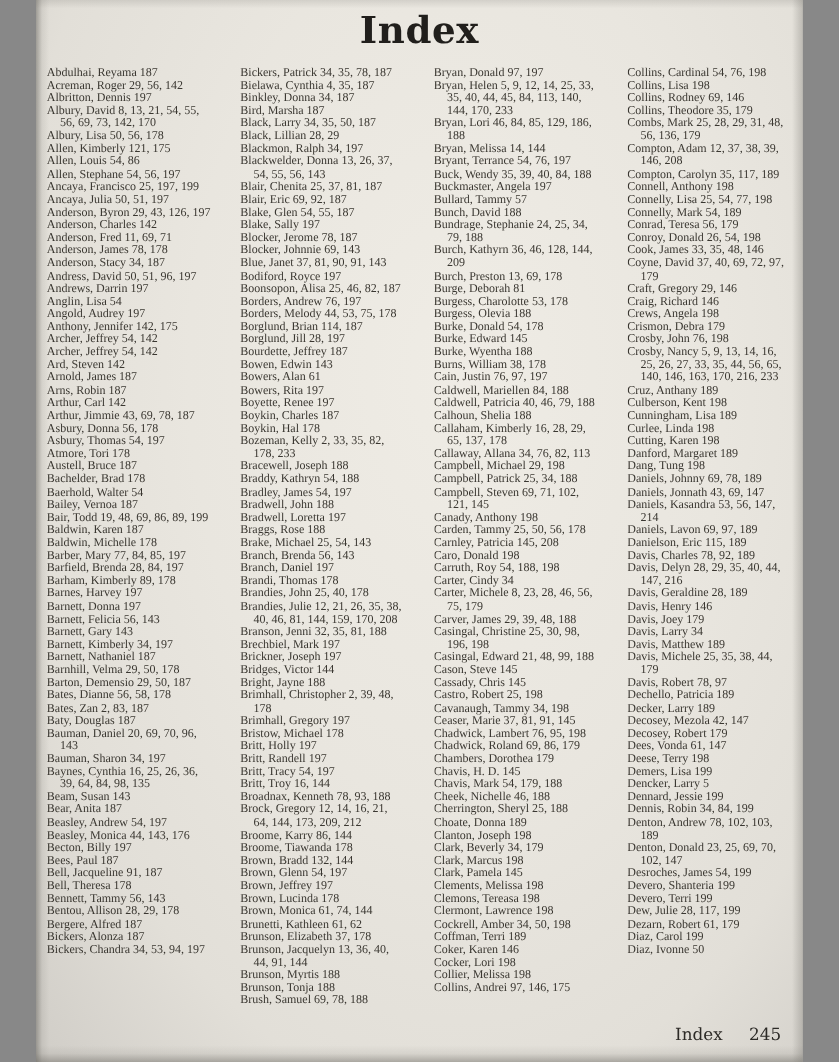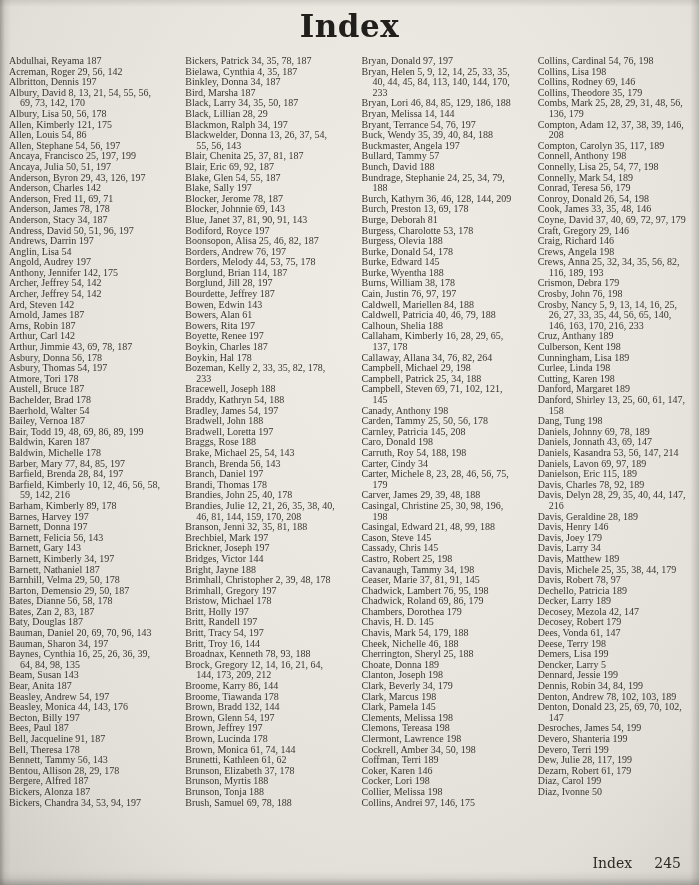--- a/index.html
+++ b/index.html
@@ -2,21 +2,21 @@
 <html><head>
 <meta charset="utf-8">
 <style>
   html, body {
     margin: 0;
     padding: 0;
     background: #888;
   }
   .page {
     position: relative;
-    width: 699px;
+    width: 639px;
     height: 885px;
     margin: 0 auto;
     overflow: hidden;
     font-family: "Liberation Serif", serif;
     color: #38352f;
     background:
       linear-gradient(90deg, rgba(105,103,97,0.55) 0px, rgba(105,103,97,0.12) 5px, rgba(105,103,97,0) 11px),
       linear-gradient(270deg, rgba(115,113,107,0.35) 0px, rgba(115,113,107,0) 9px),
       linear-gradient(0deg, rgba(100,98,92,0.45) 0px, rgba(100,98,92,0.1) 7px, rgba(100,98,92,0) 14px),
       linear-gradient(180deg, rgba(130,128,122,0.22) 0px, rgba(130,128,122,0) 7px),
@@ -105,21 +105,20 @@
         <div class="entry">Atmore, Tori 178</div>
         <div class="entry">Austell, Bruce 187</div>
         <div class="entry">Bachelder, Brad 178</div>
         <div class="entry">Baerhold, Walter 54</div>
         <div class="entry">Bailey, Vernoa 187</div>
         <div class="entry">Bair, Todd 19, 48, 69, 86, 89, 199</div>
         <div class="entry">Baldwin, Karen 187</div>
         <div class="entry">Baldwin, Michelle 178</div>
         <div class="entry">Barber, Mary 77, 84, 85, 197</div>
         <div class="entry">Barfield, Brenda 28, 84, 197</div>
-        <div class="entry">Barfield, Kimberly 10, 12, 46, 56, 58, 59, 142, 216</div>
         <div class="entry">Barham, Kimberly 89, 178</div>
         <div class="entry">Barnes, Harvey 197</div>
         <div class="entry">Barnett, Donna 197</div>
         <div class="entry">Barnett, Felicia 56, 143</div>
         <div class="entry">Barnett, Gary 143</div>
         <div class="entry">Barnett, Kimberly 34, 197</div>
         <div class="entry">Barnett, Nathaniel 187</div>
         <div class="entry">Barnhill, Velma 29, 50, 178</div>
         <div class="entry">Barton, Demensio 29, 50, 187</div>
         <div class="entry">Bates, Dianne 56, 58, 178</div>
@@ -200,20 +199,21 @@
         <div class="entry">Brock, Gregory 12, 14, 16, 21, 64, 144, 173, 209, 212</div>
         <div class="entry">Broome, Karry 86, 144</div>
         <div class="entry">Broome, Tiawanda 178</div>
         <div class="entry">Brown, Bradd 132, 144</div>
         <div class="entry">Brown, Glenn 54, 197</div>
         <div class="entry">Brown, Jeffrey 197</div>
         <div class="entry">Brown, Lucinda 178</div>
         <div class="entry">Brown, Monica 61, 74, 144</div>
         <div class="entry">Brunetti, Kathleen 61, 62</div>
         <div class="entry">Brunson, Elizabeth 37, 178</div>
+        <div class="entry">Brunson, Jacquelyn 13, 36, 40, 44, 91, 144</div>
         <div class="entry">Brunson, Myrtis 188</div>
         <div class="entry">Brunson, Tonja 188</div>
         <div class="entry">Brush, Samuel 69, 78, 188</div>
       </div>
     <div class="col">
         <div class="entry">Bryan, Donald 97, 197</div>
         <div class="entry">Bryan, Helen 5, 9, 12, 14, 25, 33, 35, 40, 44, 45, 84, 113, 140, 144, 170, 233</div>
         <div class="entry">Bryan, Lori 46, 84, 85, 129, 186, 188</div>
         <div class="entry">Bryan, Melissa 14, 144</div>
         <div class="entry">Bryant, Terrance 54, 76, 197</div>
@@ -229,21 +229,21 @@
         <div class="entry">Burgess, Olevia 188</div>
         <div class="entry">Burke, Donald 54, 178</div>
         <div class="entry">Burke, Edward 145</div>
         <div class="entry">Burke, Wyentha 188</div>
         <div class="entry">Burns, William 38, 178</div>
         <div class="entry">Cain, Justin 76, 97, 197</div>
         <div class="entry">Caldwell, Mariellen 84, 188</div>
         <div class="entry">Caldwell, Patricia 40, 46, 79, 188</div>
         <div class="entry">Calhoun, Shelia 188</div>
         <div class="entry">Callaham, Kimberly 16, 28, 29, 65, 137, 178</div>
-        <div class="entry">Callaway, Allana 34, 76, 82, 264</div>
+        <div class="entry">Callaway, Allana 34, 76, 82, 113</div>
         <div class="entry">Campbell, Michael 29, 198</div>
         <div class="entry">Campbell, Patrick 25, 34, 188</div>
         <div class="entry">Campbell, Steven 69, 71, 102, 121, 145</div>
         <div class="entry">Canady, Anthony 198</div>
         <div class="entry">Carden, Tammy 25, 50, 56, 178</div>
         <div class="entry">Carnley, Patricia 145, 208</div>
         <div class="entry">Caro, Donald 198</div>
         <div class="entry">Carruth, Roy 54, 188, 198</div>
         <div class="entry">Carter, Cindy 34</div>
         <div class="entry">Carter, Michele 8, 23, 28, 46, 56, 75, 179</div>
@@ -288,31 +288,29 @@
         <div class="entry">Connell, Anthony 198</div>
         <div class="entry">Connelly, Lisa 25, 54, 77, 198</div>
         <div class="entry">Connelly, Mark 54, 189</div>
         <div class="entry">Conrad, Teresa 56, 179</div>
         <div class="entry">Conroy, Donald 26, 54, 198</div>
         <div class="entry">Cook, James 33, 35, 48, 146</div>
         <div class="entry">Coyne, David 37, 40, 69, 72, 97, 179</div>
         <div class="entry">Craft, Gregory 29, 146</div>
         <div class="entry">Craig, Richard 146</div>
         <div class="entry">Crews, Angela 198</div>
-        <div class="entry">Crews, Anna 25, 32, 34, 35, 56, 82, 116, 189, 193</div>
         <div class="entry">Crismon, Debra 179</div>
         <div class="entry">Crosby, John 76, 198</div>
         <div class="entry">Crosby, Nancy 5, 9, 13, 14, 16, 25, 26, 27, 33, 35, 44, 56, 65, 140, 146, 163, 170, 216, 233</div>
         <div class="entry">Cruz, Anthany 189</div>
         <div class="entry">Culberson, Kent 198</div>
         <div class="entry">Cunningham, Lisa 189</div>
         <div class="entry">Curlee, Linda 198</div>
         <div class="entry">Cutting, Karen 198</div>
         <div class="entry">Danford, Margaret 189</div>
-        <div class="entry">Danford, Shirley 13, 25, 60, 61, 147, 158</div>
         <div class="entry">Dang, Tung 198</div>
         <div class="entry">Daniels, Johnny 69, 78, 189</div>
         <div class="entry">Daniels, Jonnath 43, 69, 147</div>
         <div class="entry">Daniels, Kasandra 53, 56, 147, 214</div>
         <div class="entry">Daniels, Lavon 69, 97, 189</div>
         <div class="entry">Danielson, Eric 115, 189</div>
         <div class="entry">Davis, Charles 78, 92, 189</div>
         <div class="entry">Davis, Delyn 28, 29, 35, 40, 44, 147, 216</div>
         <div class="entry">Davis, Geraldine 28, 189</div>
         <div class="entry">Davis, Henry 146</div>

